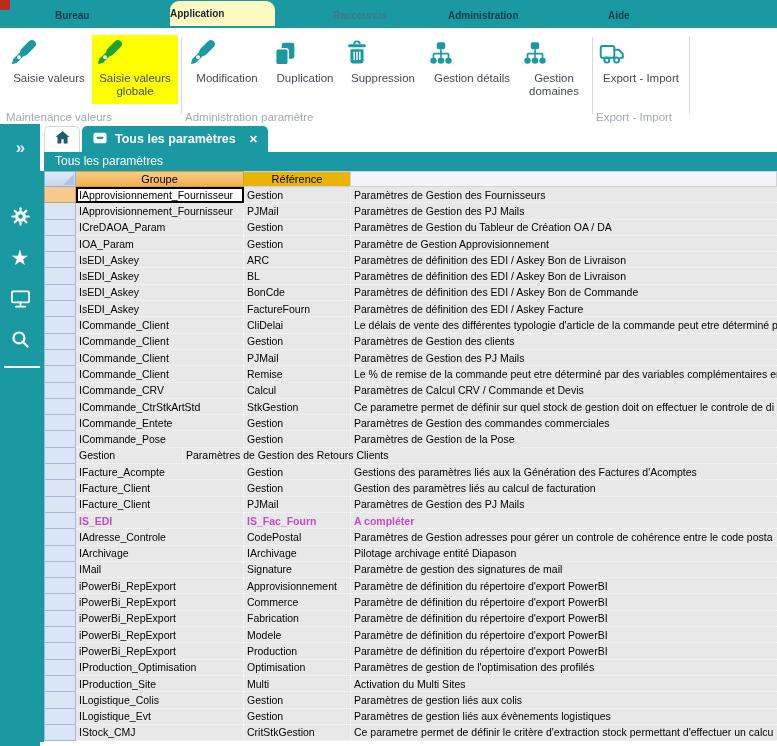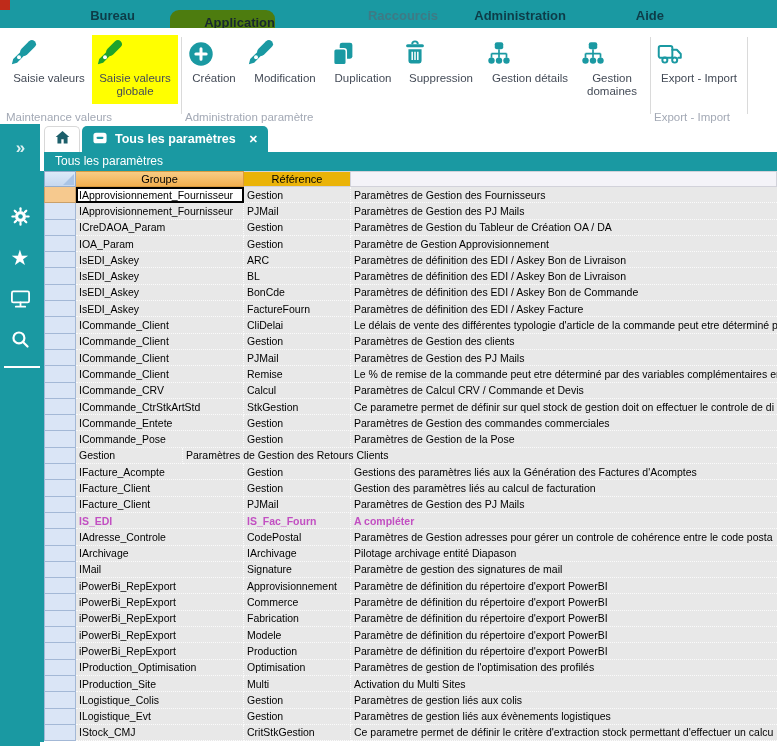--- a/index.html
+++ b/index.html
@@ -2,23 +2,23 @@
 <html><head>
 <meta charset="utf-8">
 <style>
   html,body{margin:0;padding:0;background:#fff;}
   .screen{position:relative;width:777px;height:746px;overflow:hidden;background:#fff;
           font-family:"Liberation Sans",sans-serif;}
 
   
   .menubar{position:absolute;left:0;top:0;width:777px;height:28px;background:#1A99A2;}
   .logo-square{position:absolute;left:0;top:0;width:10px;height:10px;background:#BF2B1A;}
-  .menu-item{position:absolute;top:4px;height:24px;line-height:24px;text-align:right;
-             font-size:13px;font-weight:700;color:#0D3C48;cursor:default;}
-  .menu-item.active{background:#4d7c0f;border-radius:9px 9px 0 0;color:#17272E;top:10px;height:25px;line-height:26px;}
+  .menu-item{position:absolute;top:4px;height:24px;line-height:24px;text-align:left;
+             font-size:10px;font-weight:700;color:#0D3C48;cursor:default;}
+  .menu-item.active{background:#fef9c3;border-radius:9px 9px 0 0;color:#17272E;top:1px;height:25px;line-height:26px;}
   .menu-item.muted{color:#3E7A85;}
 
   
   .ribbon{position:absolute;left:0;top:28px;width:777px;height:96px;background:#fff;
           display:flex;align-items:stretch;padding:7px 0 0 6px;box-sizing:border-box;}
   .rgroup{display:flex;flex-direction:column;}
   .rbuttons{display:flex;align-items:flex-start;}
   .rbutton{display:flex;flex-direction:column;padding-top:3px;height:69px;
            box-sizing:border-box;cursor:pointer;}
   .rbutton .icon{width:32px;height:32px;display:flex;align-items:center;justify-content:center;color:#1A99A2;}
@@ -109,29 +109,20 @@
               </svg>
             </div>
             <div class="lbl">Saisie valeurs globale</div>
           </div>
         </div>
         <div class="rlabel">Maintenance valeurs</div>
       </div>
       <div class="rdivider"></div>
       <div class="rgroup">
         <div class="rbuttons">
-          <div class="rbutton" style="width: 58px;">
-            <div class="icon">
-              <svg viewBox="0 0 32 32" width="30" height="30">
-                <circle cx="16" cy="16" r="12.5" fill="currentColor"></circle>
-                <path d="M16 10.5v11M10.5 16h11" stroke="#fff" stroke-width="3.2" stroke-linecap="round"></path>
-              </svg>
-            </div>
-            <div class="lbl">Création</div>
-          </div>
           <div class="rbutton" style="width: 84px;">
             <div class="icon">
               <svg viewBox="0 0 32 32" width="30" height="30">
                 <line x1="26.5" y1="5.5" x2="18.5" y2="13.5" stroke="currentColor" stroke-width="8.5" stroke-linecap="round"></line>
                 <path d="M19 9.2 22.8 13 10.8 25.4 5.2 26.8 6.6 21.2Z" fill="currentColor"></path>
                 <circle cx="12.8" cy="19.4" r="2.1" fill="#fff"></circle>
               </svg>
             </div>
             <div class="lbl">Modification</div>
           </div>

